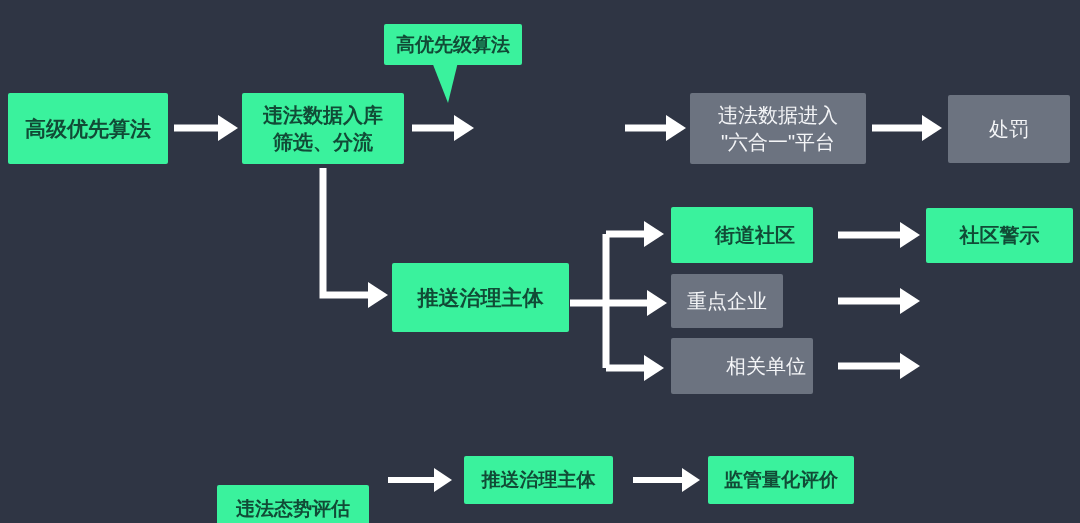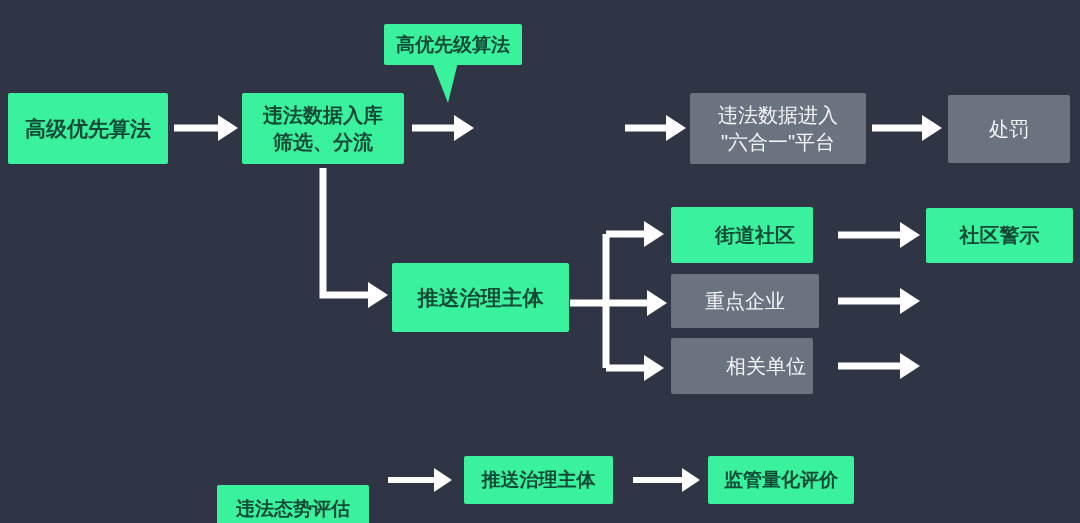--- a/index.html
+++ b/index.html
@@ -58,21 +58,21 @@
     background: var(--green, #3af29d);
     color: var(--green-text, #114b36);
     font-weight: 700; font-size: 19px;
     display: flex; align-items: center; justify-content: center;
     border-radius: 2px;
   }
 
   
   #n-push       { left: 392px; top: 263px; width: 177px; height: 69px; font-size: 21px; }
   #n-street     { left: 671px; top: 207px; width: 142px; height: 56px; font-size: 20px; padding-left: 26px; }
-  #n-enterprise { left: 671px; top: 274px; width: 148px; height: 54px; font-size: 20px; }
+  #n-enterprise { left: 671px; top: 274px; width: 112px; height: 54px; font-size: 20px; }
   #n-units      { left: 671px; top: 338px; width: 142px; height: 56px; font-size: 20px; padding-left: 48px; }
   #n-warning    { left: 926px; top: 208px; width: 147px; height: 55px; font-size: 20px; }
   #n-group      { left: 926px; top: 272px; width: 148px; height: 117px; font-size: 21px; line-height: 1.5; }
 
   
   #n-assess     { left: 217px; top: 456px; width: 152px; height: 48px; font-size: 19px; margin-top: 29px; }
   #n-enforce    { left: 464px; top: 456px; width: 149px; height: 48px; font-size: 19px; }
   #n-evaluate   { left: 708px; top: 456px; width: 146px; height: 48px; font-size: 19px; }
 
   svg.connectors {

